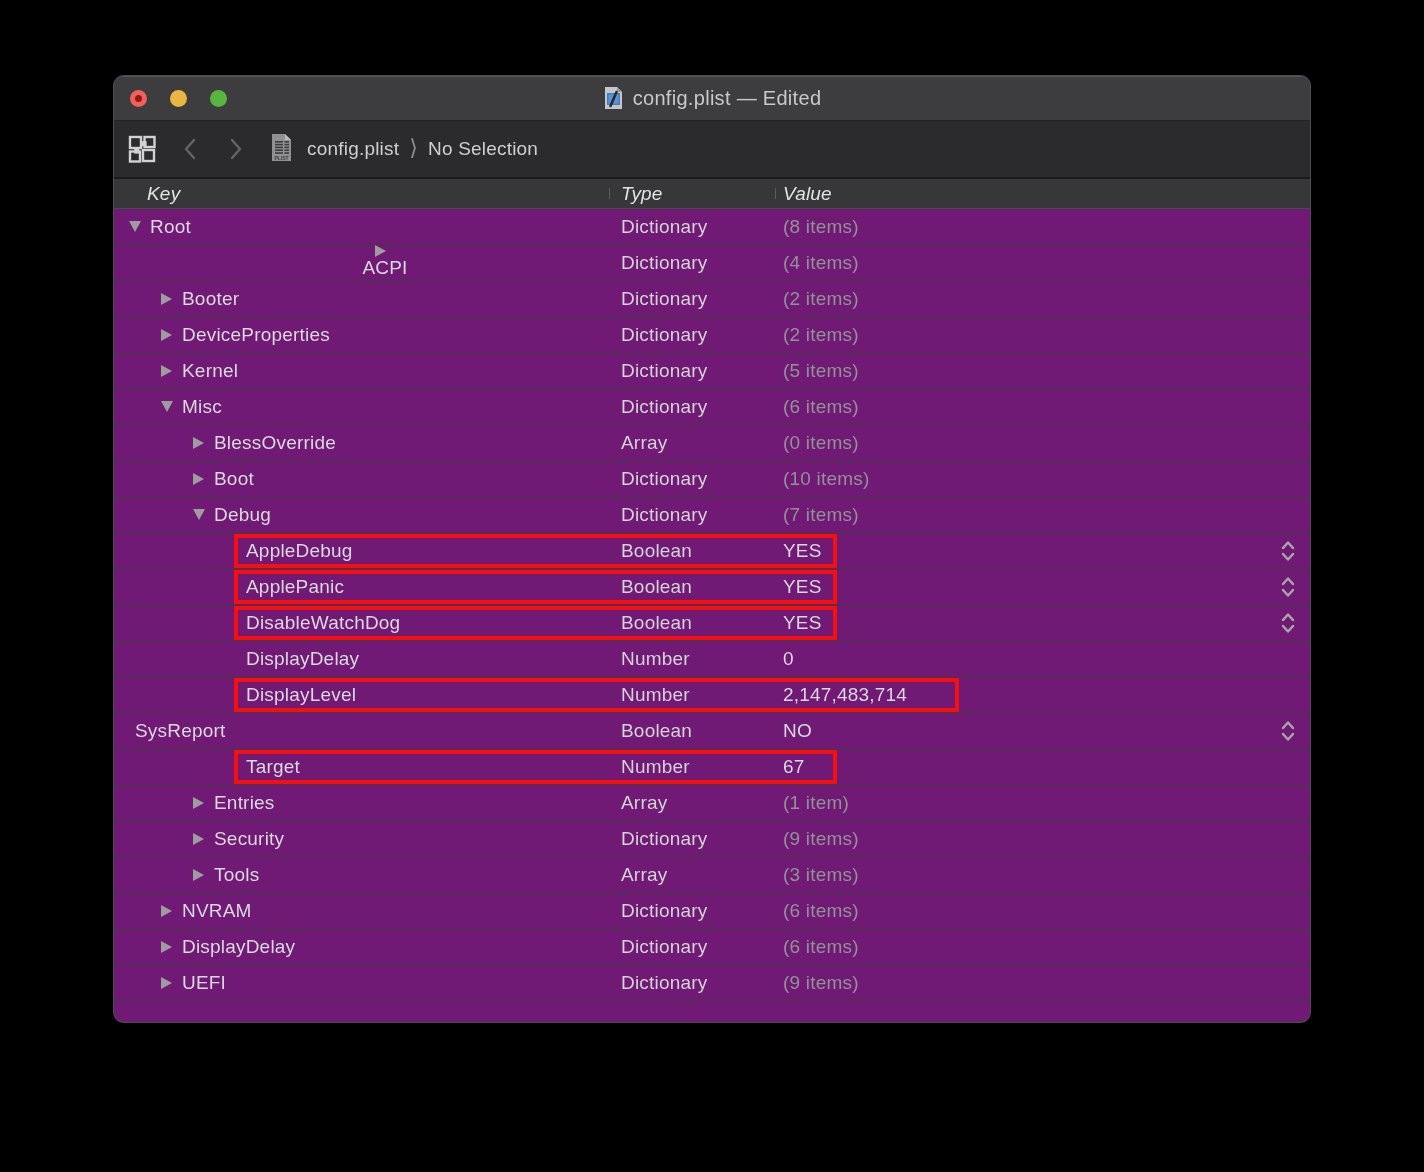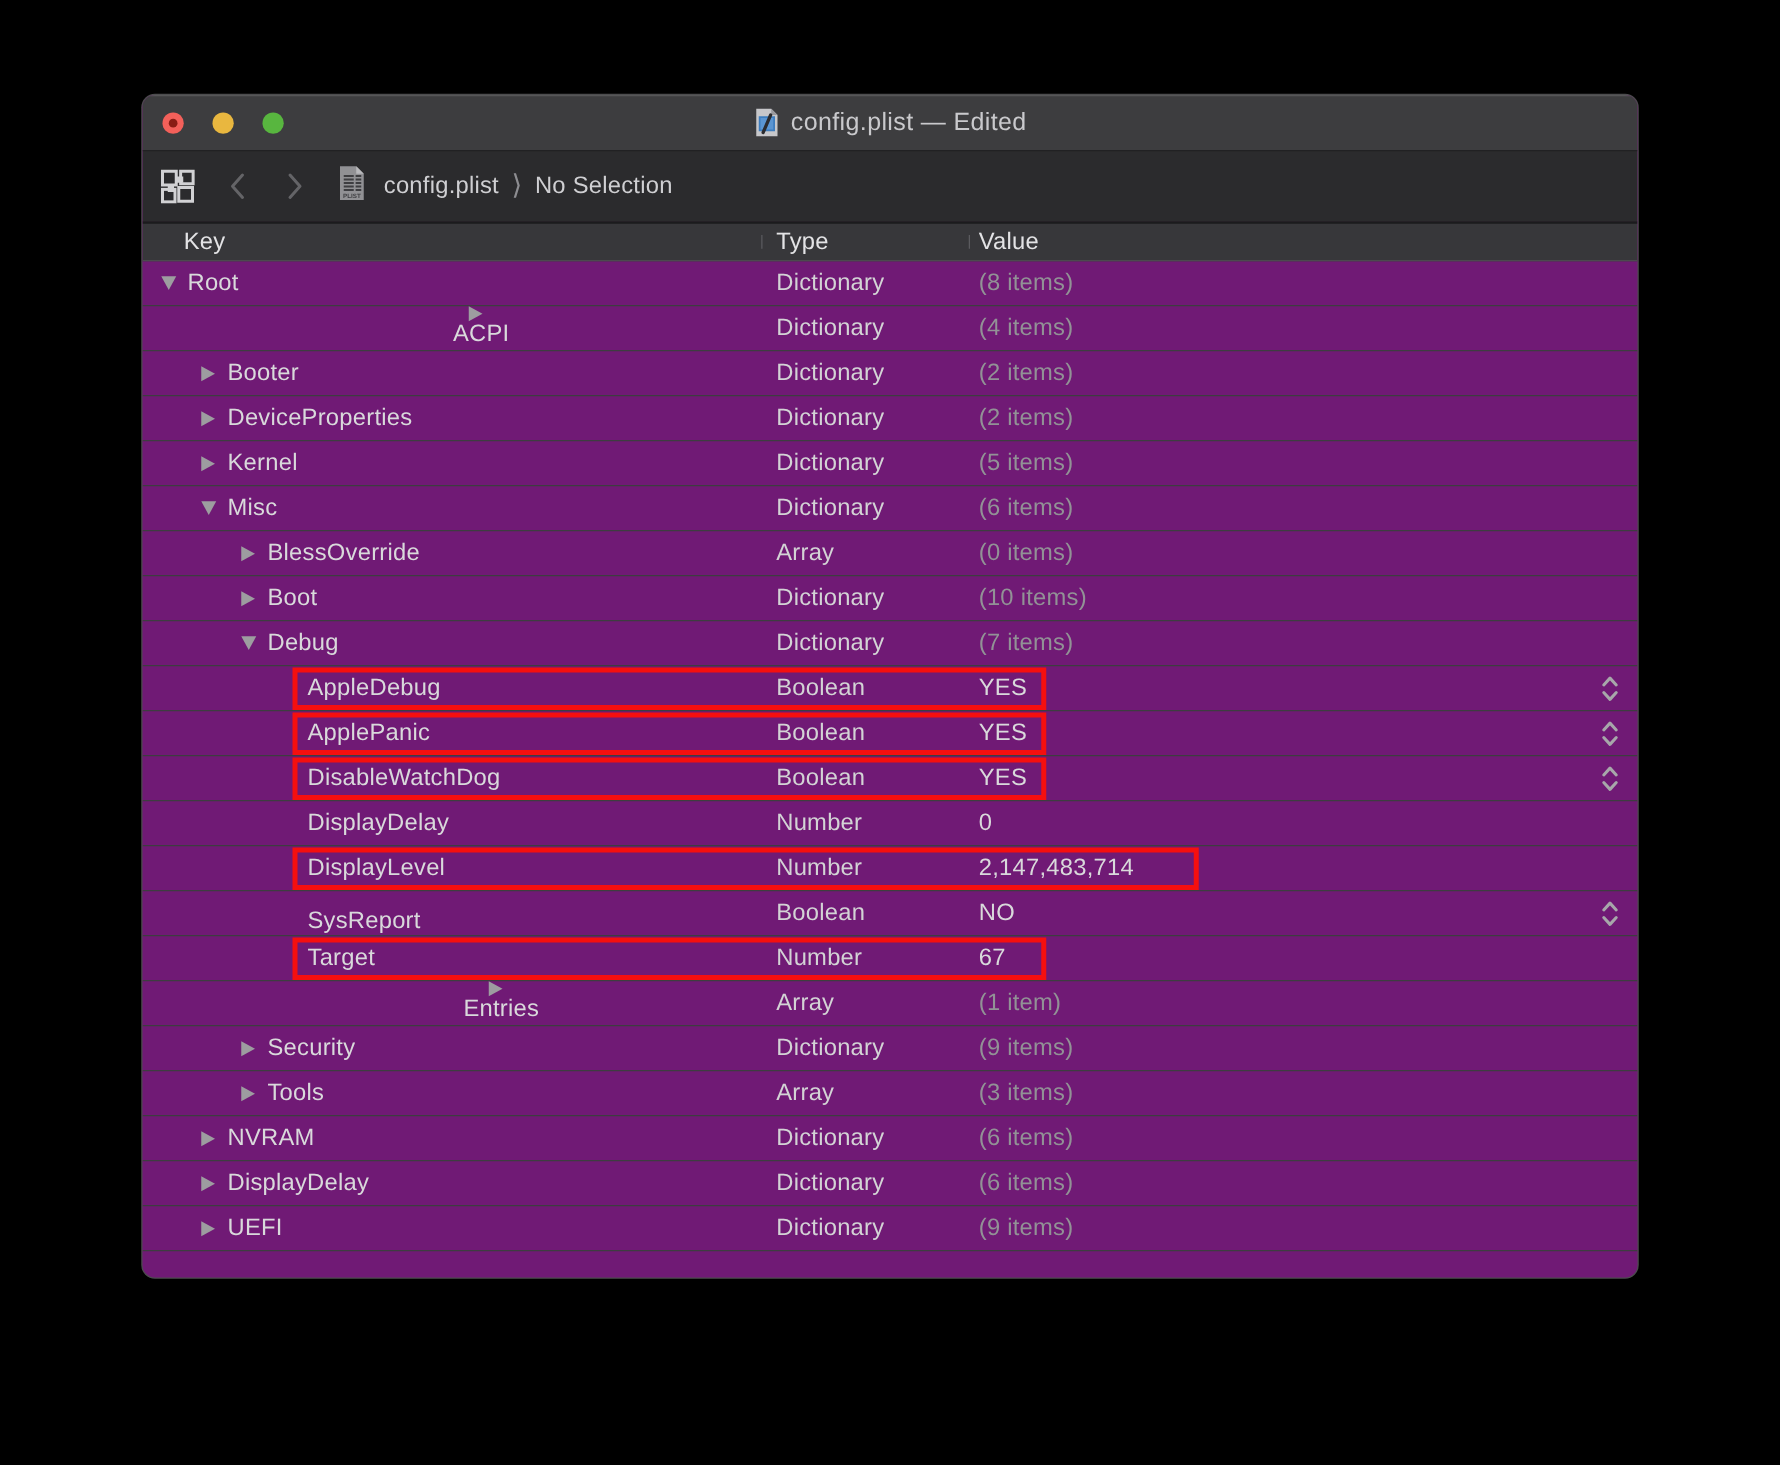--- a/index.html
+++ b/index.html
@@ -35,21 +35,21 @@
   .nav-fwd { margin-right:25px; }
   .plist-icon { margin-right:13px; }
   .crumbs { display:flex; align-items:center; gap:10px;
     color:#cfcfd2; font-size:19px; letter-spacing:.2px; }
   .crumb-sep { color:#8d8d91; font-size:22px; font-weight:300; line-height:1;
     position:relative; top:-1px; }
 
   
   .theader { height:32px; background:#37373a; border-top:2px solid #1b1b1d;
     border-bottom:1px solid #4b4b4e; display:flex; align-items:center;
-    position:relative; color:#e3e3e5; font-size:19px; letter-spacing:.2px; }
+    position:relative; color:#e3e3e5; font-size:19px; letter-spacing:.2px;font-style:italic; }
   .hcell { height:100%; display:flex; align-items:center; }
   .hcell.h-key { width:495px; padding-left:33px; }
   .hcell.h-type { width:166px; padding-left:12px; }
   .hcell.h-value { flex:1; padding-left:8px; }
   .hsep { position:absolute; top:9px; bottom:9px; width:1px; background:#5b5b5f; }
   .hsep.s1 { left:495px; } .hsep.s2 { left:661px; }
 
   
   .row { height:36px; display:flex; align-items:center; position:relative;
     border-bottom:1px solid #3d3d40; font-size:19px; letter-spacing:.2px;
@@ -368,21 +368,21 @@
       <span class="ttext">Number</span>
     </div>
     <div class="cell c-value">
       <span class="vtext">2,147,483,714</span>
     </div>
 
     <div class="hl wide" style="border-color: rgb(245, 15, 15);"></div>
   </div>
 
   <div class="row">
-    <div class="cell c-key" style="padding-left: 111px; align-items: flex-end;">
+    <div class="cell c-key" style="">
       <span class="tri"></span>
       <span class="ktext">SysReport</span>
     </div>
     <div class="cell c-type">
       <span class="ttext">Boolean</span>
     </div>
     <div class="cell c-value">
       <span class="vtext">NO</span>
     </div>
     <span class="stepper">
@@ -403,21 +403,21 @@
       <span class="ttext">Number</span>
     </div>
     <div class="cell c-value">
       <span class="vtext">67</span>
     </div>
 
     <div class="hl narrow" style="border-color: rgb(245, 15, 15);"></div>
   </div>
 
   <div class="row">
-    <div class="cell c-key" style="padding-left: 79px; flex-direction: column;">
+    <div class="cell c-key" style="padding-left: 79px;">
       <span class="tri closed"></span>
       <span class="ktext">Entries</span>
     </div>
     <div class="cell c-type">
       <span class="ttext">Array</span>
     </div>
     <div class="cell c-value">
       <span class="vtext dim">(1 item)</span>
     </div>
 

